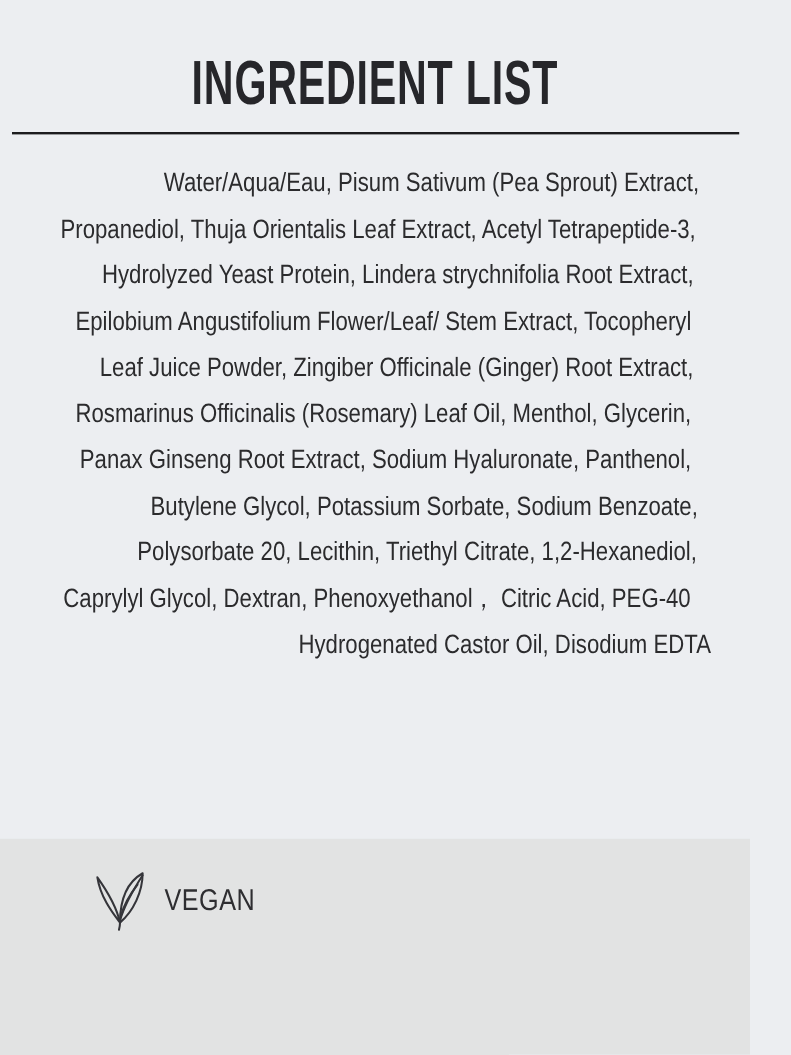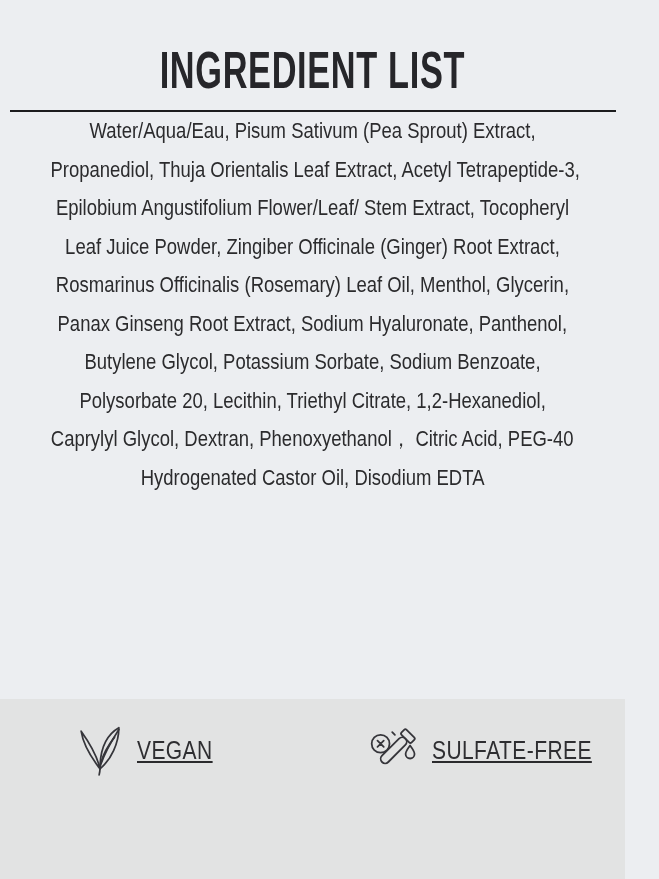--- a/index.html
+++ b/index.html
@@ -9,34 +9,34 @@
     --divider:#1c1c1e;
   }
   *{box-sizing:border-box;}
   html,body{margin:0;padding:0;}
   body{
     width:659px;height:879px;overflow:hidden;
     background:var(--background-top);
     font-family:"Liberation Sans",sans-serif;
     color:var(--text);
   }
-  .page{width:625px;height:879px;text-decoration:underline;}
+  .page{width:625px;height:879px;}
 
   
   .top{height:699px;}
   .page-title{
     margin:0;padding-top:44px;
     text-align:center;
     font-size:52px;line-height:52px;font-weight:600;
     letter-spacing:1px;color:#26262a;
   }
   .condense{display:inline-block;white-space:nowrap;}
   .page-title .condense{transform:scaleX(0.66);transform-origin:center;}
   .rule{width:606px;height:2px;background:var(--divider);margin:14px auto 0 auto;}
-  .ingredients{text-align:center;}
+  .ingredients{margin-top:21px;text-align:right;}
   .ingredient-line{height:38.5px;line-height:38.5px;font-size:22px;color:var(--text);}
   .ingredient-line .condense{transform:scaleX(0.84);transform-origin:center;}
 
   
   .claims{
     height:180px;background:var(--background-bottom);
     padding:25px 0 0 76px;
     display:grid;grid-template-columns:293px 1fr;row-gap:32px;
     align-content:start;
   }
@@ -56,20 +56,21 @@
 
   <section class="top">
     <h1 class="page-title">
       <span class="condense">INGREDIENT LIST</span>
     </h1>
     <div class="rule"></div>
 
     <div class="ingredients">
       <div class="ingredient-line"><span class="condense">Water/Aqua/Eau, Pisum Sativum (Pea Sprout) Extract,</span></div>
       <div class="ingredient-line"><span class="condense">Propanediol, Thuja Orientalis Leaf Extract, Acetyl Tetrapeptide-3,</span></div>
+      <div class="ingredient-line"><span class="condense">Hydrolyzed Yeast Protein, Lindera strychnifolia Root Extract,</span></div>
       <div class="ingredient-line"><span class="condense">Epilobium Angustifolium Flower/Leaf/ Stem Extract, Tocopheryl</span></div>
       <div class="ingredient-line"><span class="condense">Leaf Juice Powder, Zingiber Officinale (Ginger) Root Extract,</span></div>
       <div class="ingredient-line"><span class="condense">Rosmarinus Officinalis (Rosemary) Leaf Oil, Menthol, Glycerin,</span></div>
       <div class="ingredient-line"><span class="condense">Panax Ginseng Root Extract, Sodium Hyaluronate, Panthenol,</span></div>
       <div class="ingredient-line"><span class="condense">Butylene Glycol, Potassium Sorbate, Sodium Benzoate,</span></div>
       <div class="ingredient-line"><span class="condense">Polysorbate 20, Lecithin, Triethyl Citrate, 1,2-Hexanediol,</span></div>
       <div class="ingredient-line"><span class="condense">Caprylyl Glycol, Dextran, Phenoxyethanol， Citric Acid, PEG-40</span></div>
       <div class="ingredient-line"><span class="condense">Hydrogenated Castor Oil, Disodium EDTA</span></div>
     </div>
   </section>
@@ -80,30 +81,17 @@
       <svg width="48" height="54" viewBox="0 0 56 60">
         <path class="icon-stroke" d="M6,8 C16,22 25,38 28,52 C22,44 9,28 6,8 Z"></path>
         <path class="icon-stroke" d="M50,4 C36,12 28,28 28,52 C41,41 50,22 50,4 Z"></path>
         <path class="icon-stroke" d="M50,6 C41,20 32,36 28,50"></path>
         <path class="icon-stroke" d="M45,15 C38,24 32,34 29,45"></path>
         <path class="icon-stroke" d="M28,52 C28,55 27.5,57 27,59"></path>
       </svg>
       <span class="lbl condense">VEGAN</span>
     </div>
 
-    <div class="badge">
-      <svg width="50" height="50" viewBox="0 0 56 56">
-        <g transform="rotate(45 28 28)">
-          <rect class="icon-stroke" x="20" y="2" width="16" height="8" rx="2"></rect>
-          <rect class="icon-stroke" x="23" y="10" width="10" height="37" rx="5"></rect>
-        </g>
-        <circle class="icon-stroke icon-knockout" cx="13" cy="21" r="10"></circle>
-        <path class="icon-stroke" d="M9.5,17.5 L16.5,24.5 M16.5,17.5 L9.5,24.5"></path>
-        <path class="icon-stroke" d="M26,8 L29,11"></path>
-        <path class="icon-stroke" d="M46,23 c3,4 5,7 5,9.5 a5,5 0 1 1 -10,0 c0,-2.5 2,-5.5 5,-9.5 Z"></path>
-      </svg>
-      <span class="lbl condense">SULFATE-FREE</span>
-    </div>
 
 
 
   </section>
 </div>
 
 </body></html>

